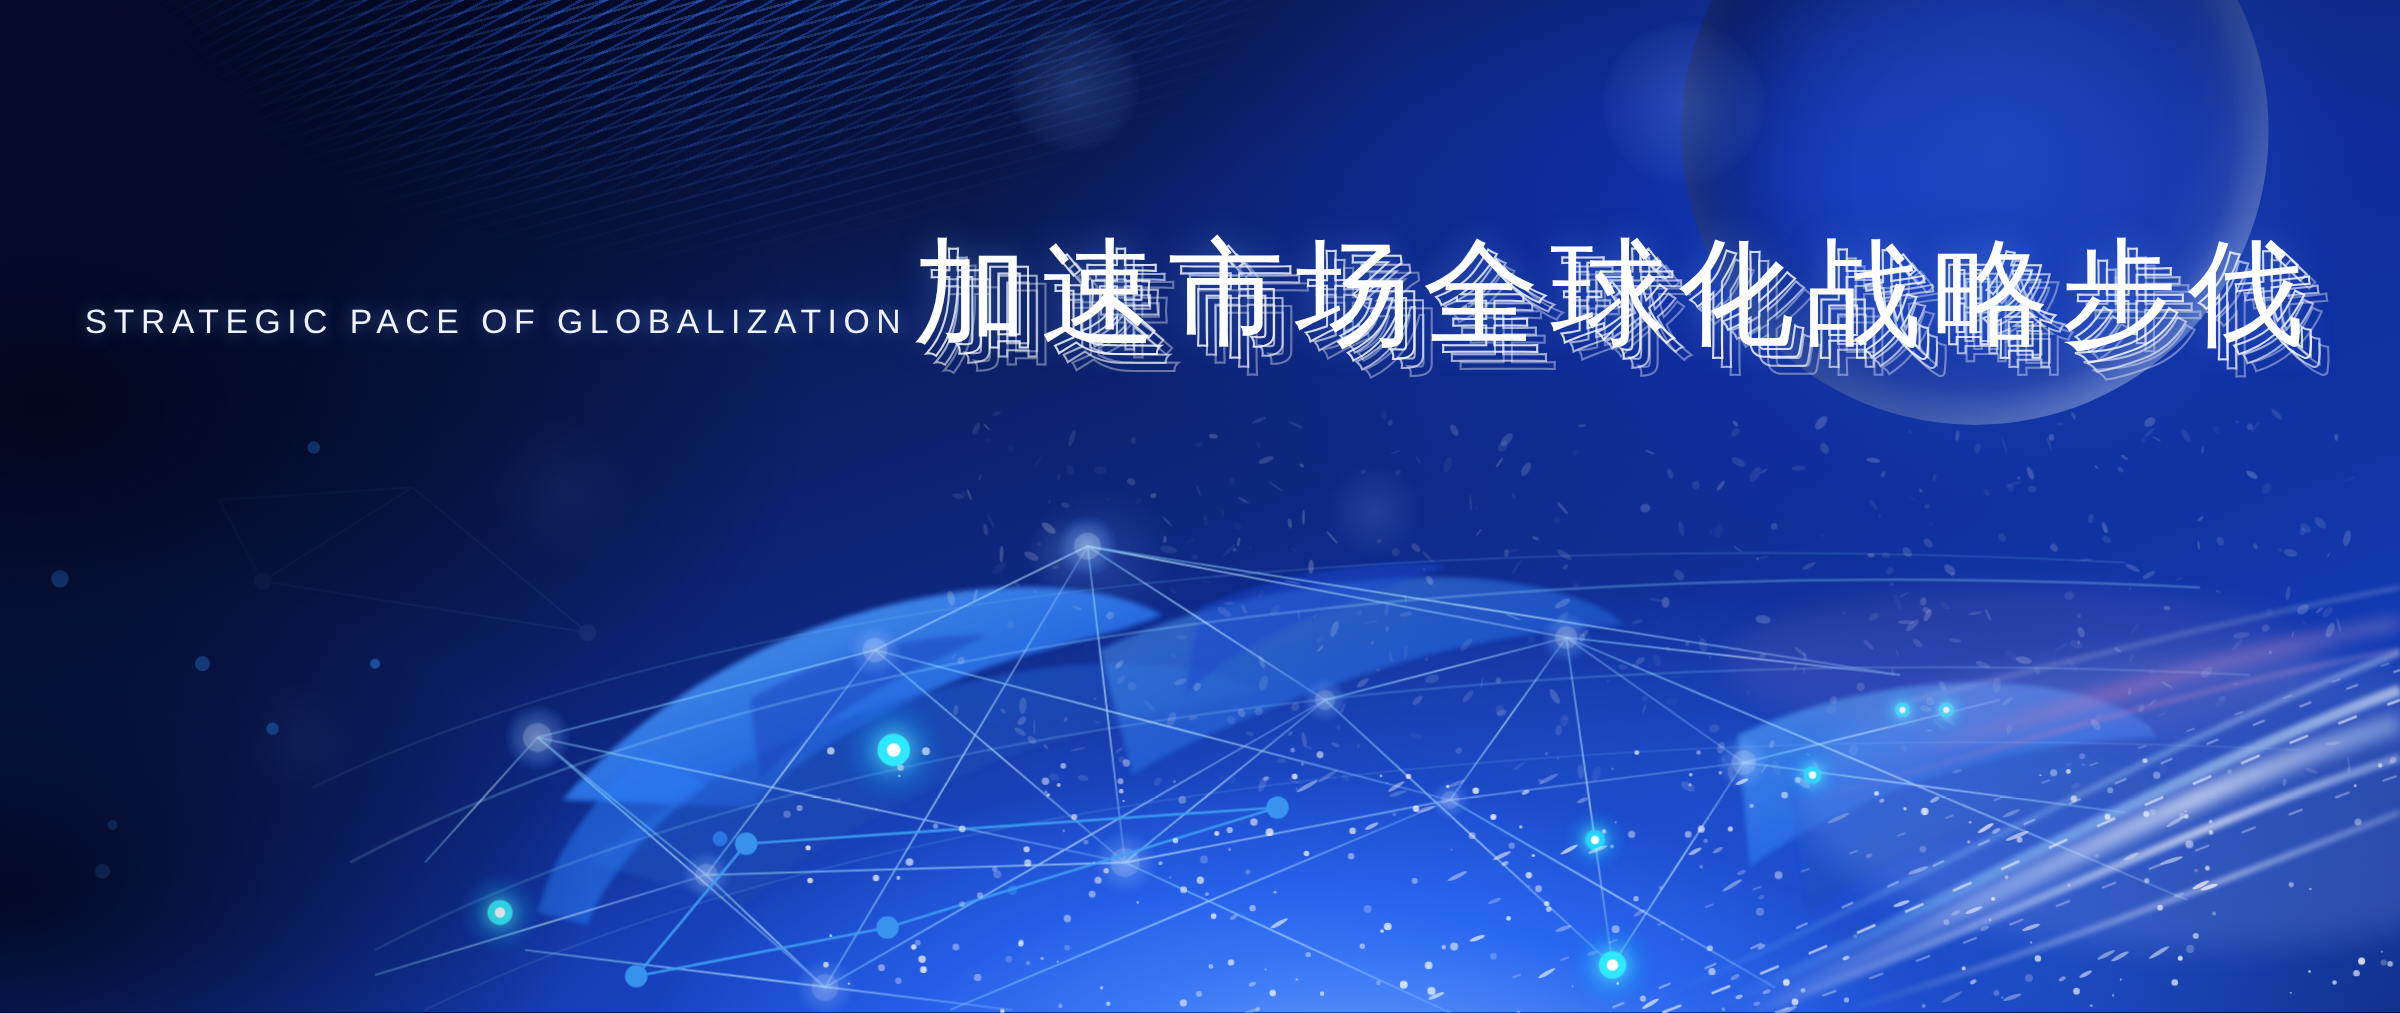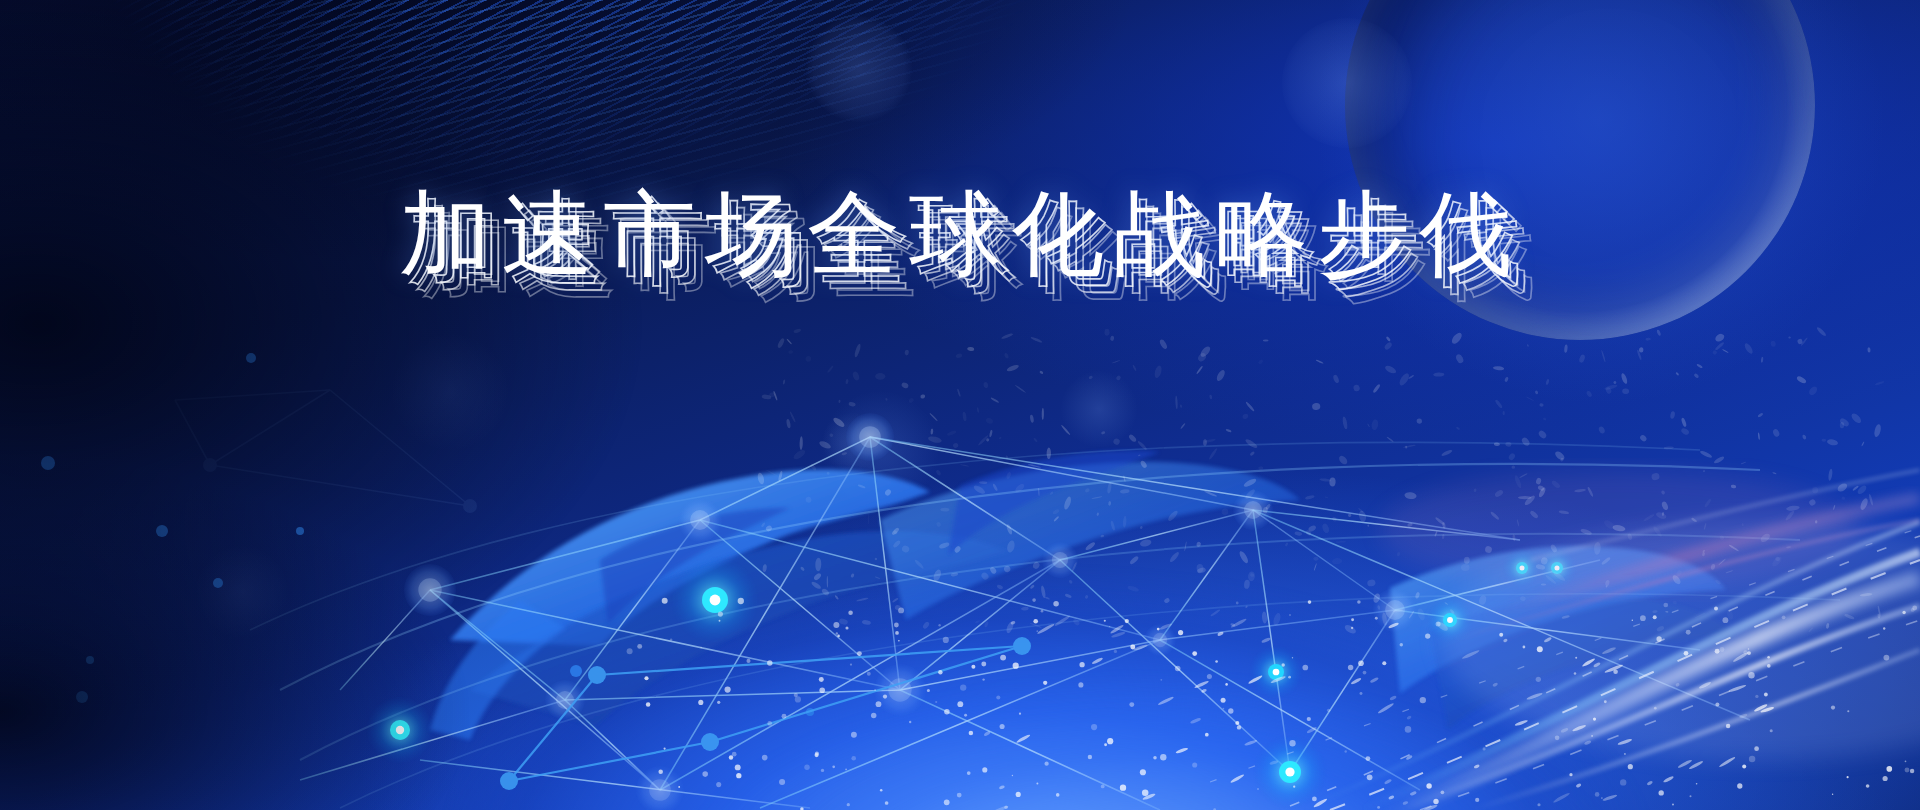--- a/index.html
+++ b/index.html
@@ -1120,20 +1120,21 @@
         <ellipse cx="1067.6" cy="503.1" rx="6.8" ry="2.7" opacity="0.20" transform="rotate(108.9 1067.6 503.1)"></ellipse>
         <ellipse cx="1202.1" cy="357.3" rx="4.5" ry="3.4" opacity="0.11" transform="rotate(131.0 1202.1 357.3)"></ellipse>
         <ellipse cx="1498.6" cy="368.2" rx="5.6" ry="2.0" opacity="0.21" transform="rotate(5.2 1498.6 368.2)"></ellipse>
         <ellipse cx="1182.9" cy="426.1" rx="3.5" ry="0.8" opacity="0.19" transform="rotate(128.5 1182.9 426.1)"></ellipse>
       </g>
   </svg>
 
   <div class="vignette-left"></div>
 
   <div class="text-block">
+    <div class="eyebrow">STRATEGIC PACE OF GLOBALIZATION</div>
     <div class="headline">
       <span class="layer l3">加速市场全球化战略步伐</span>
       <span class="layer l2">加速市场全球化战略步伐</span>
       <span class="layer l1">加速市场全球化战略步伐</span>
       <span class="top">加速市场全球化战略步伐</span>
     </div>
   </div>
 
 </div>
 

